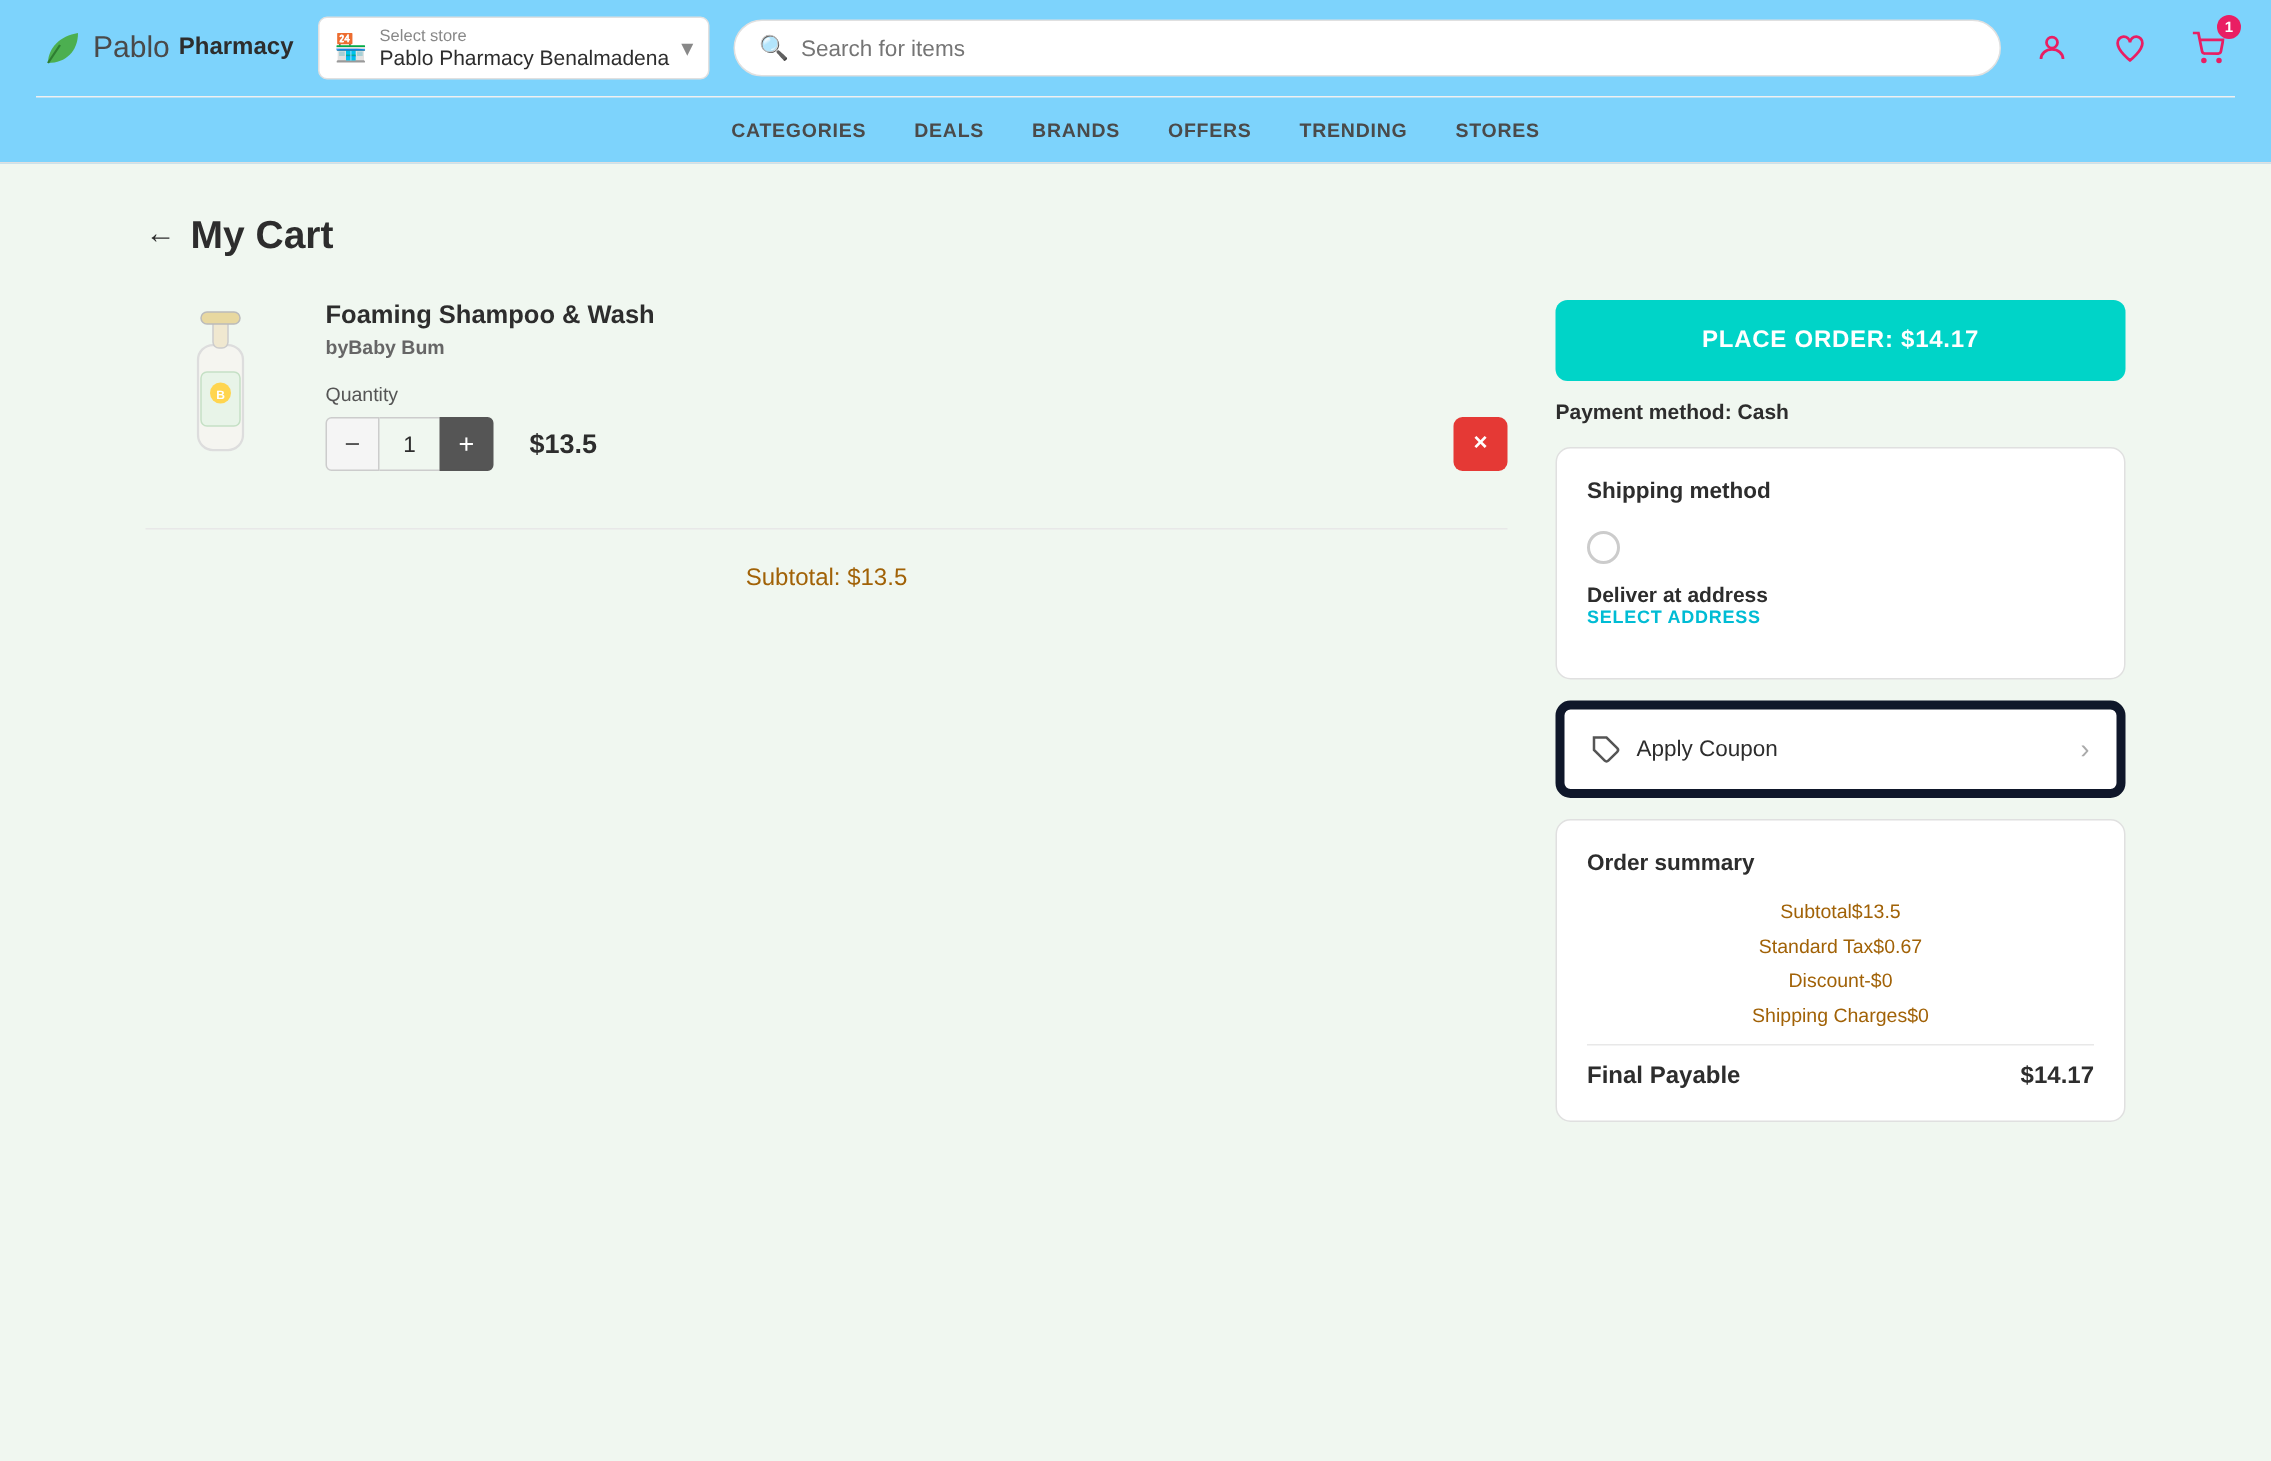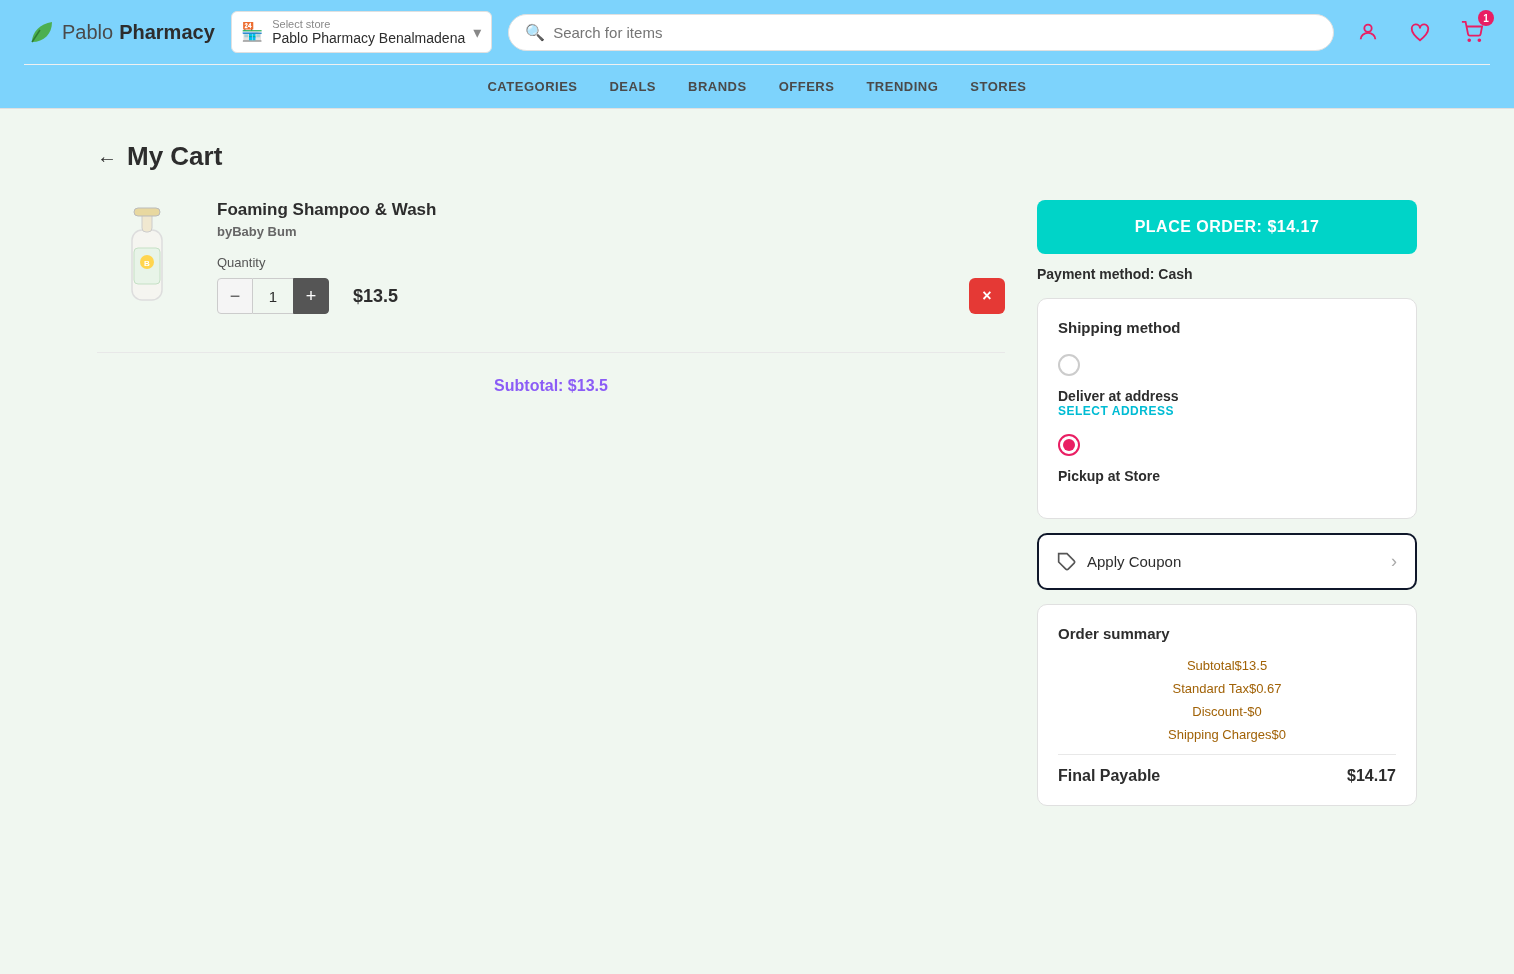--- a/index.html
+++ b/index.html
@@ -28,21 +28,21 @@
       width: 32px;
       height: 32px;
     }
     .logo-pablo {
       color: #4a4a4a;
       font-size: 20px;
       font-weight: 400;
     }
     .logo-pharmacy {
       color: #2d2d2d;
-      font-size: 20px;
+      font-size: 16px;
       font-weight: 700;
     }
     .store-selector {
       display: flex;
       align-items: center;
       gap: 8px;
       border: 1px solid #e0e0e0;
       border-radius: 6px;
       padding: 6px 10px;
       cursor: pointer;
@@ -256,22 +256,22 @@
       font-weight: 700;
       margin-left: auto;
     }
     .subtotal-row {
       text-align: center;
       padding: 24px 0;
       font-size: 16px;
       color: #555;
     }
     .subtotal-row span {
-      font-weight: 700;
-      color: #8b5cf6;
+      font-weight: 400;
+      color: #a16207;
     }
 
     
     .cart-sidebar {
       width: 380px;
       flex-shrink: 0;
     }
     .place-order-btn {
       width: 100%;
       background: #00d4c8;
@@ -349,21 +349,21 @@
       letter-spacing: 0.5px;
       cursor: pointer;
     }
 
     
     .coupon-row {
       display: flex;
       align-items: center;
       justify-content: space-between;
       background: #fff;
-      border: 2px solid #0f172a;
+      border: 6px solid #0f172a;
       border-radius: 10px;
       padding: 16px 18px;
       cursor: pointer;
       margin-bottom: 14px;
     }
     .coupon-left {
       display: flex;
       align-items: center;
       gap: 10px;
     }
@@ -531,28 +531,20 @@
         <div class="delivery-option">
           <div class="radio-outer">
             
           </div>
           <div>
             <div class="delivery-label">Deliver at address</div>
             <div class="select-address">SELECT ADDRESS</div>
           </div>
         </div>
 
-        <div class="delivery-option">
-          <div class="radio-outer selected">
-            <div class="radio-inner"></div>
-          </div>
-          <div>
-            <div class="delivery-label">Pickup at Store</div>
-          </div>
-        </div>
       </div>
 
       
       <div class="coupon-row">
         <div class="coupon-left">
           <svg width="20" height="20" viewBox="0 0 24 24" fill="none" stroke="#555" stroke-width="2">
             <path d="M20.59 13.41l-7.17 7.17a2 2 0 0 1-2.83 0L2 12V2h10l8.59 8.59a2 2 0 0 1 0 2.82z"></path>
             <line x1="7" y1="7" x2="7.01" y2="7"></line>
           </svg>
           <span class="coupon-label">Apply Coupon</span>

